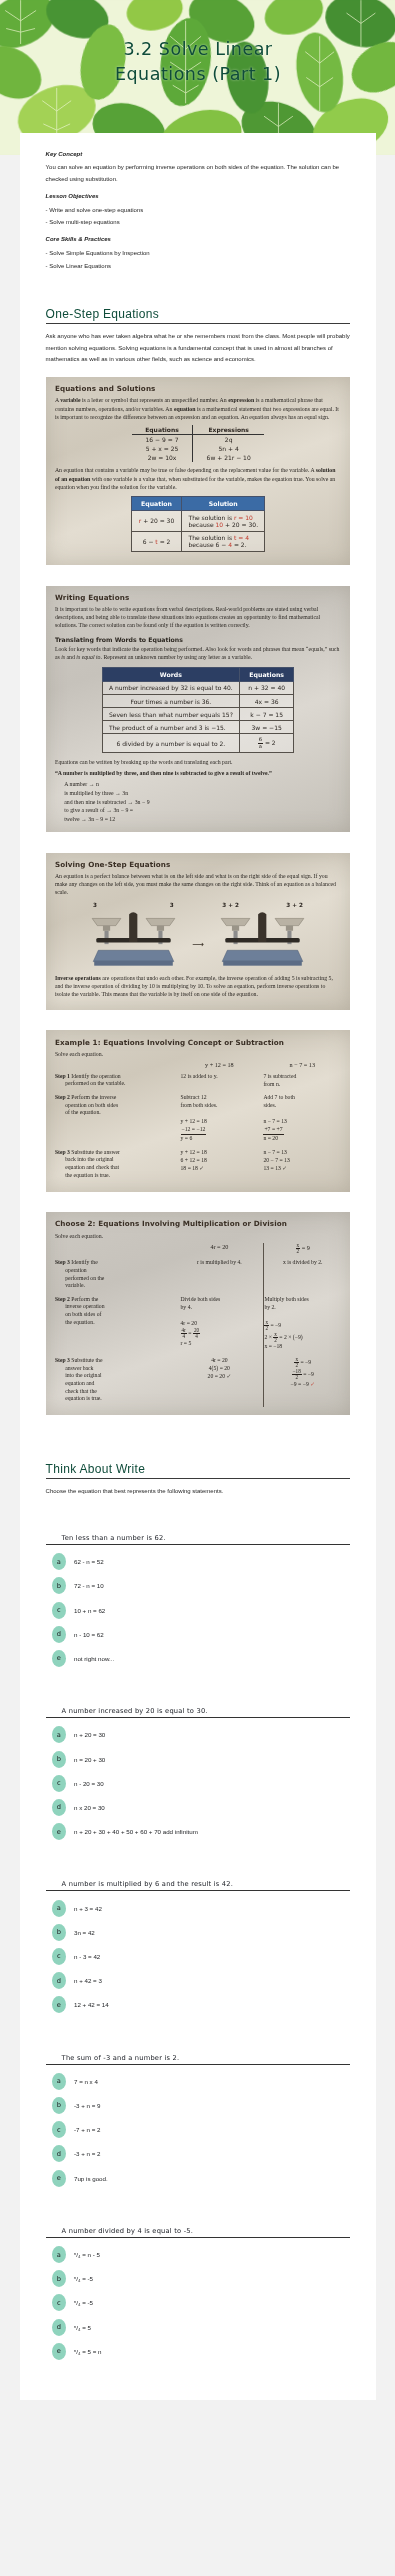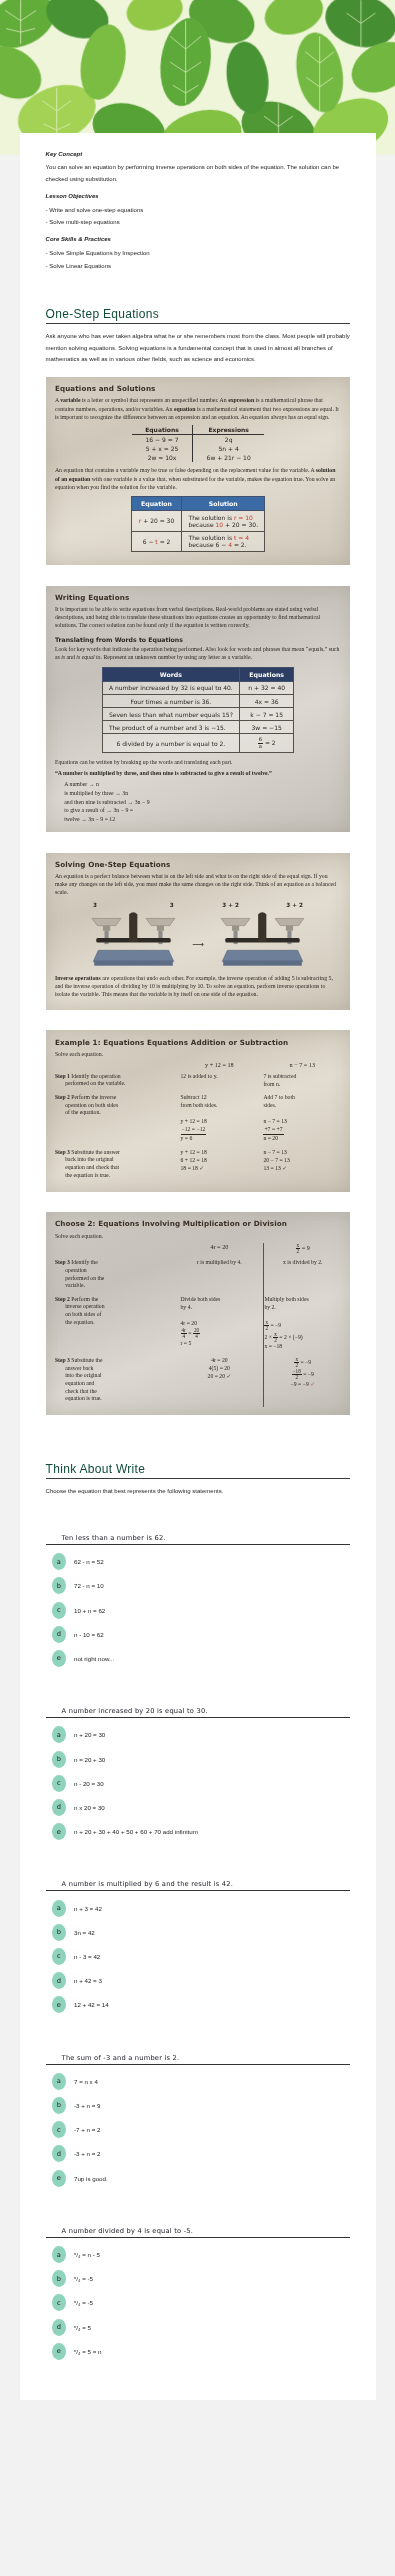--- a/index.html
+++ b/index.html
@@ -249,20 +249,24 @@
         <g stroke="#e9f4cc" stroke-width="1.6" opacity="0.85" fill="none">
           <path d="M40 0 L40 85 M10 20 L40 40 M70 20 L40 40 M12 55 L40 62 M68 55 L40 62"></path>
           <path d="M360 40 L360 200 M330 70 L360 95 M390 70 L360 95 M330 120 L360 140 M390 120 L360 140 M335 165 L360 180 M385 165 L360 180"></path>
           <path d="M620 70 L620 215 M592 100 L620 122 M648 100 L620 122 M594 150 L620 168 M646 150 L620 168"></path>
           <path d="M110 170 L110 275 M82 195 L110 215 M138 195 L110 215 M84 240 L110 252 M136 240 L110 252"></path>
           <path d="M540 200 L540 300 M512 225 L540 245 M568 225 L540 245"></path>
           <path d="M700 0 L700 90 M672 25 L700 45 M728 25 L700 45"></path>
         </g>
       </svg>
     </div>
+    <div class="hero-title">
+      <div>3.2 Solve Linear</div>
+      <div>Equations (Part 1)</div>
+    </div>
   </div>
 
   <div class="card first">
     <div class="sec-head">Key Concept</div>
     <p class="body-text">You can solve an equation by performing inverse operations on both sides of the equation.  The solution can be checked using substitution.</p>
 
     <div class="sec-head">Lesson Objectives</div>
     <div class="bullet">- Write and solve one-step equations</div>
     <div class="bullet">- Solve multi-step equations</div>
 
@@ -421,21 +425,21 @@
       </div>
 
       <p class="scan-p"><b>Inverse operations</b> are operations that undo each other. For example, the inverse operation of adding 5 is subtracting 5, and the inverse operation of dividing by 10 is multiplying by 10. To solve an equation, perform inverse operations to isolate the variable. This means that the variable is by itself on one side of the equation.</p>
     </div>
 
     <div class="spacer-md"></div>
 
     <div class="scan">
       <div class="scan-h">
         <span>Example 1:</span>
-        <span>Equations Equations Addition or Subtraction</span>
+        <span>Equations Involving Concept or Subtraction</span>
       </div>
       <p class="scan-p">Solve each equation.</p>
 
       <div class="ex-grid">
         <div></div>
         <div class="eqtop">y + 12 = 18</div>
         <div class="eqtop">n − 7 = 13</div>
 
         <div class="ex-step">
           <b>Step 1</b> <span>Identify the operation</span>

